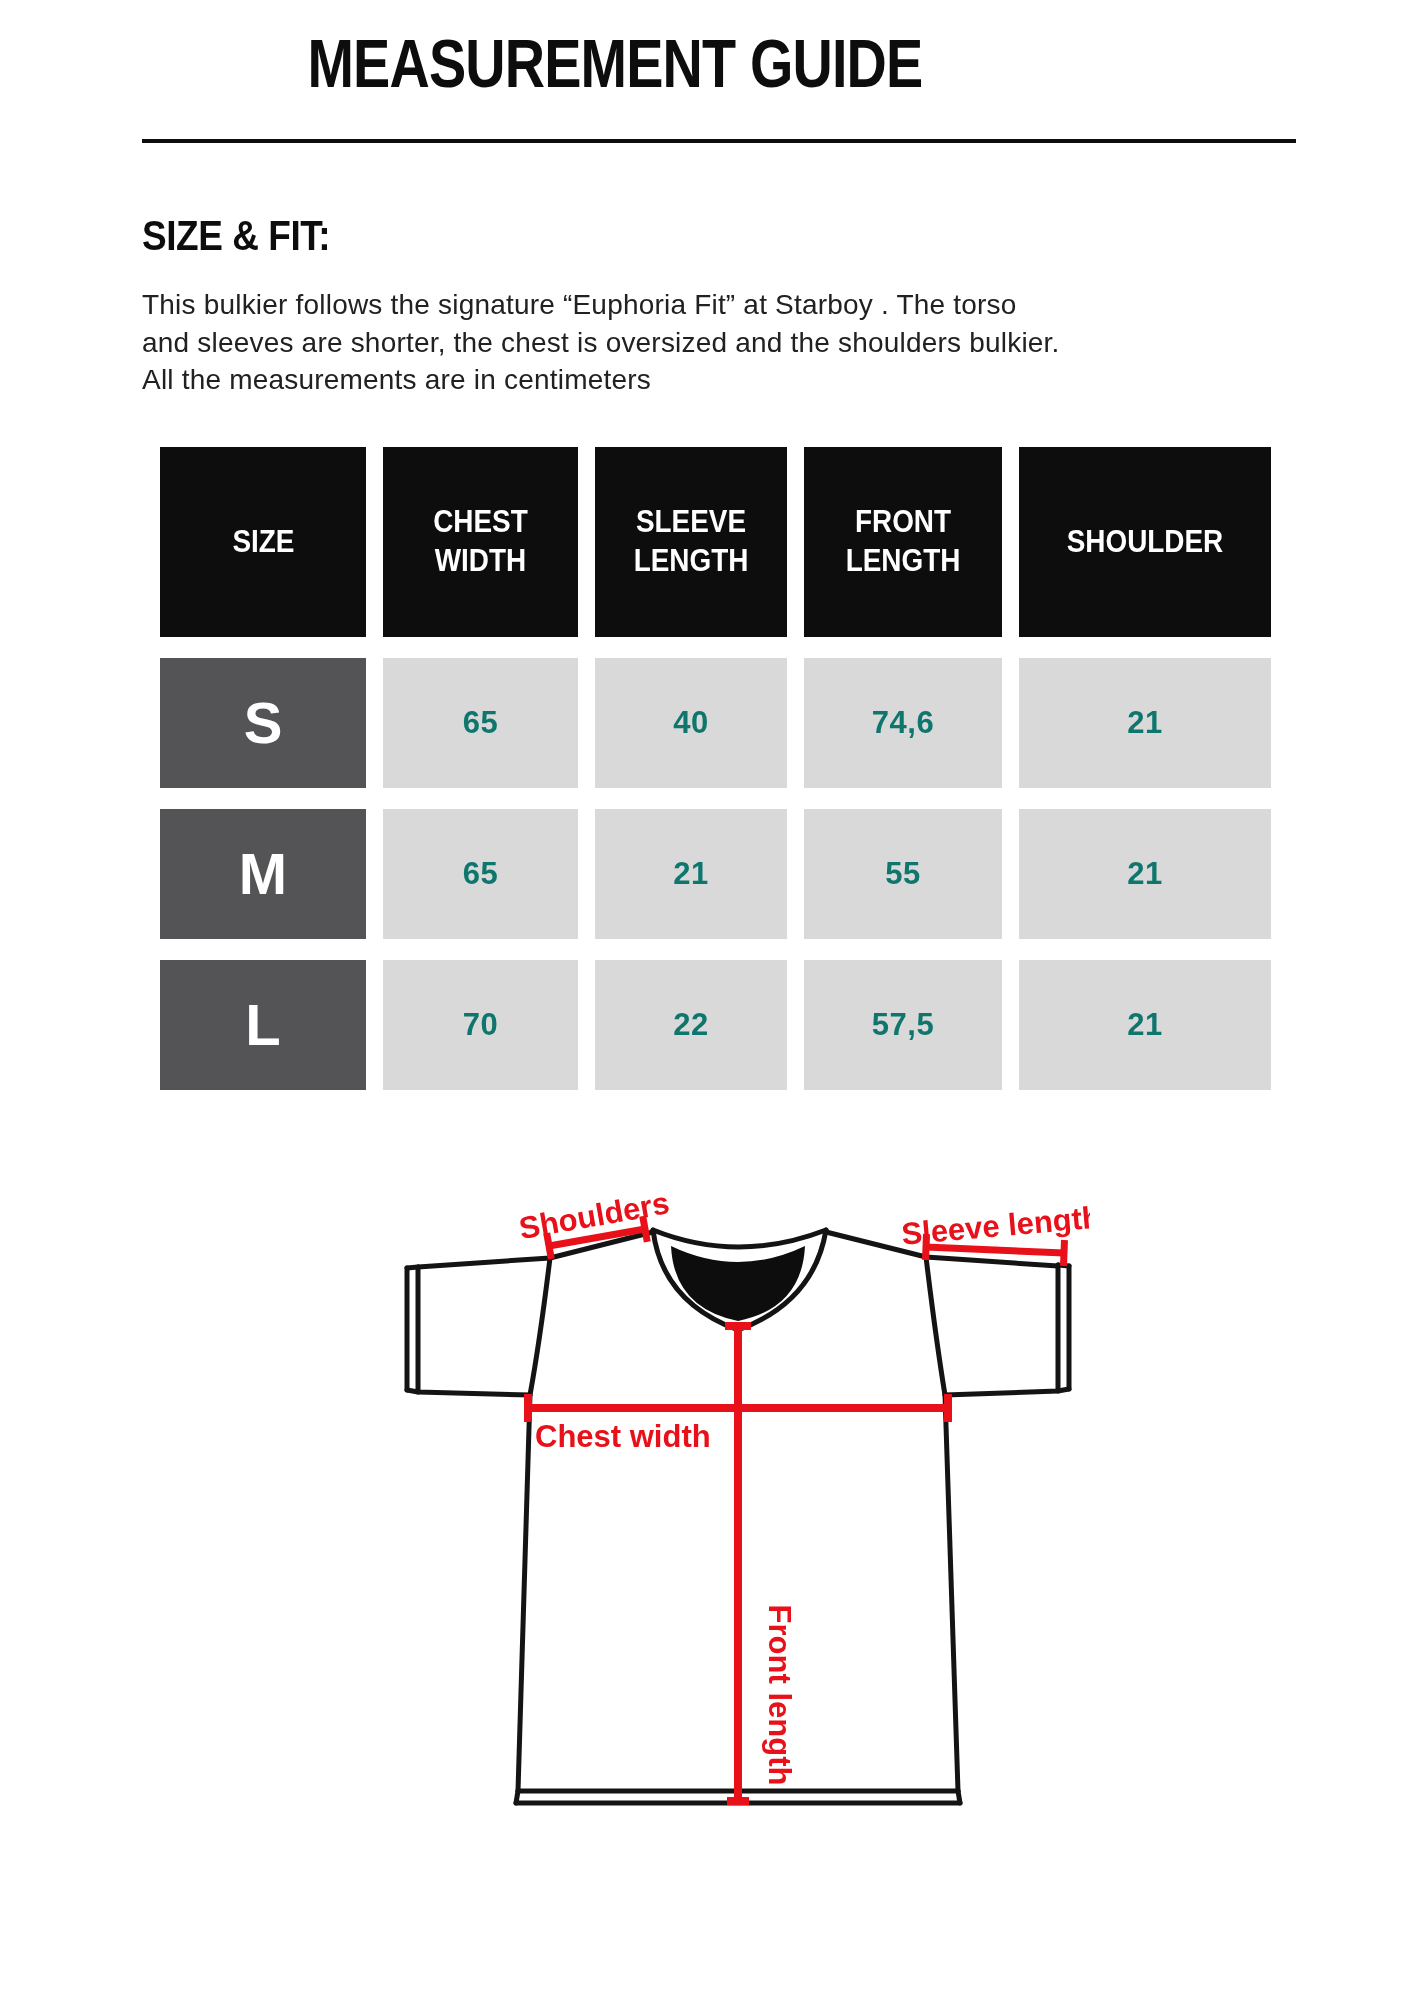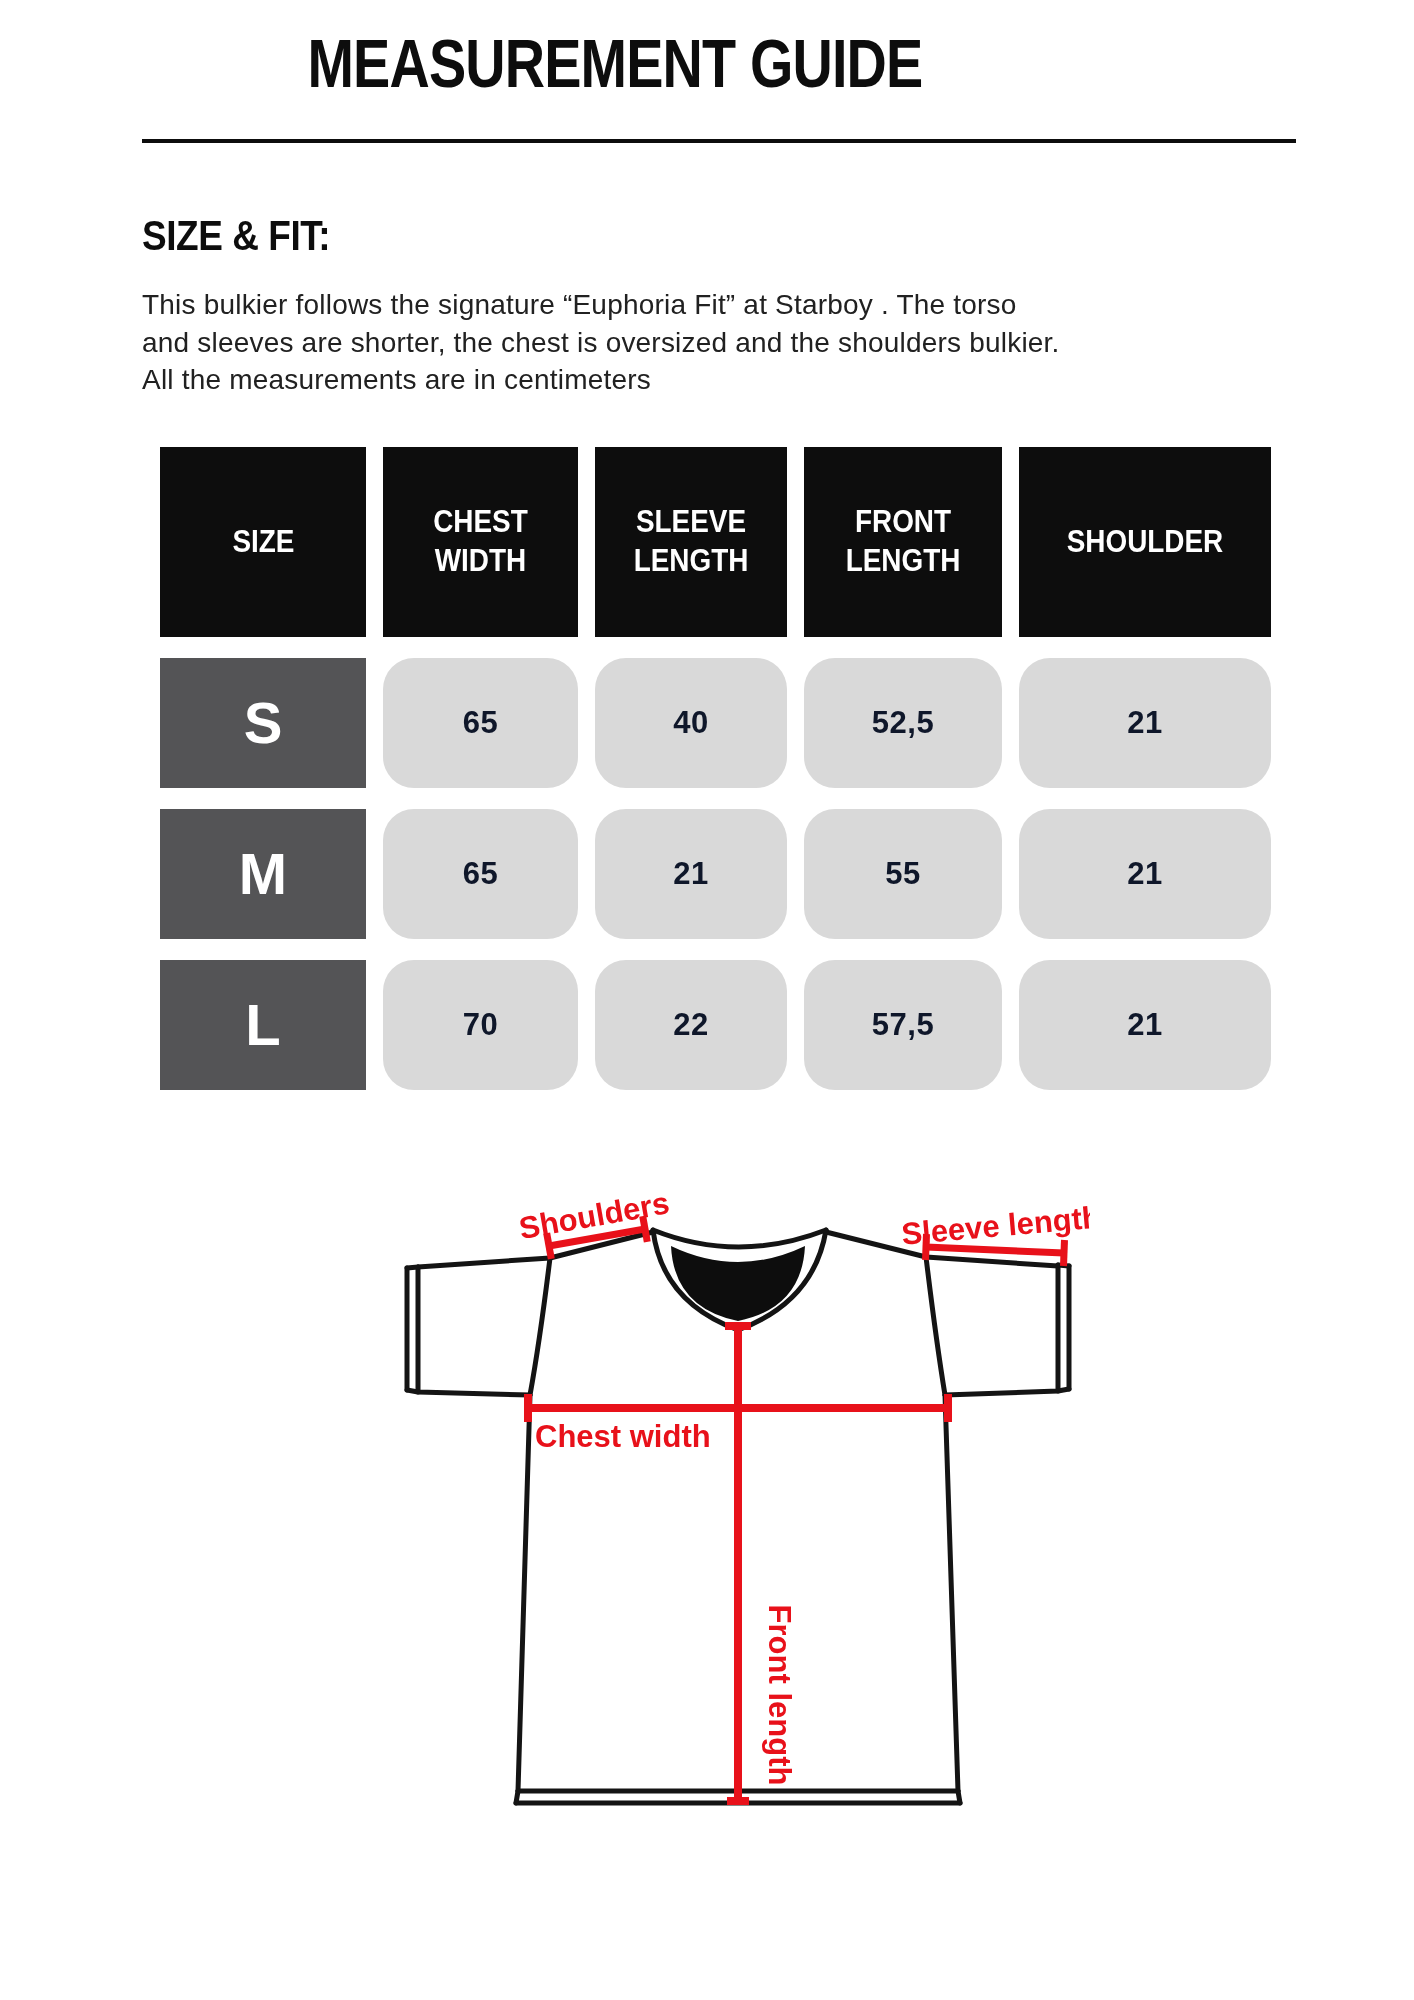--- a/index.html
+++ b/index.html
@@ -32,21 +32,21 @@
     column-gap:17px;row-gap:21px;
   }
   .cell{display:flex;align-items:center;justify-content:center;text-align:center;}
   .hcell{background:#0d0d0d;color:#ffffff;}
   .hcell span{
     display:inline-block;font-size:31px;font-weight:700;line-height:1.25;
     transform:scaleX(.9);transform-origin:center;padding:0 10px;
   }
   .scell{background:#545456;color:#ffffff;}
   .scell span{font-size:58px;font-weight:700;line-height:1;}
-  .vcell{background:#d9d9d9;color:#0f172a;border-radius:31px;}
+  .vcell{background:#d9d9d9;color:#0f766e;}
   .vcell span{font-size:31px;font-weight:700;letter-spacing:.5px;}
   
   #diagram{top:1190px;left:390px;width:700px;height:630px;}
   .redlabel{font-family:"Liberation Sans",sans-serif;font-weight:700;font-size:31px;}
 </style>
 </head>
 <body>
 
 <div class="abs" id="title">
   <span>MEASUREMENT GUIDE</span>
@@ -83,21 +83,21 @@
   <div class="cell scell">
       <span>S</span>
     </div>
   <div class="cell vcell">
       <span>65</span>
     </div>
   <div class="cell vcell">
       <span>40</span>
     </div>
   <div class="cell vcell">
-      <span>52,5</span>
+      <span>74,6</span>
     </div>
   <div class="cell vcell">
       <span>21</span>
     </div>
 
   <div class="cell scell">
       <span>M</span>
     </div>
   <div class="cell vcell">
       <span>65</span>

